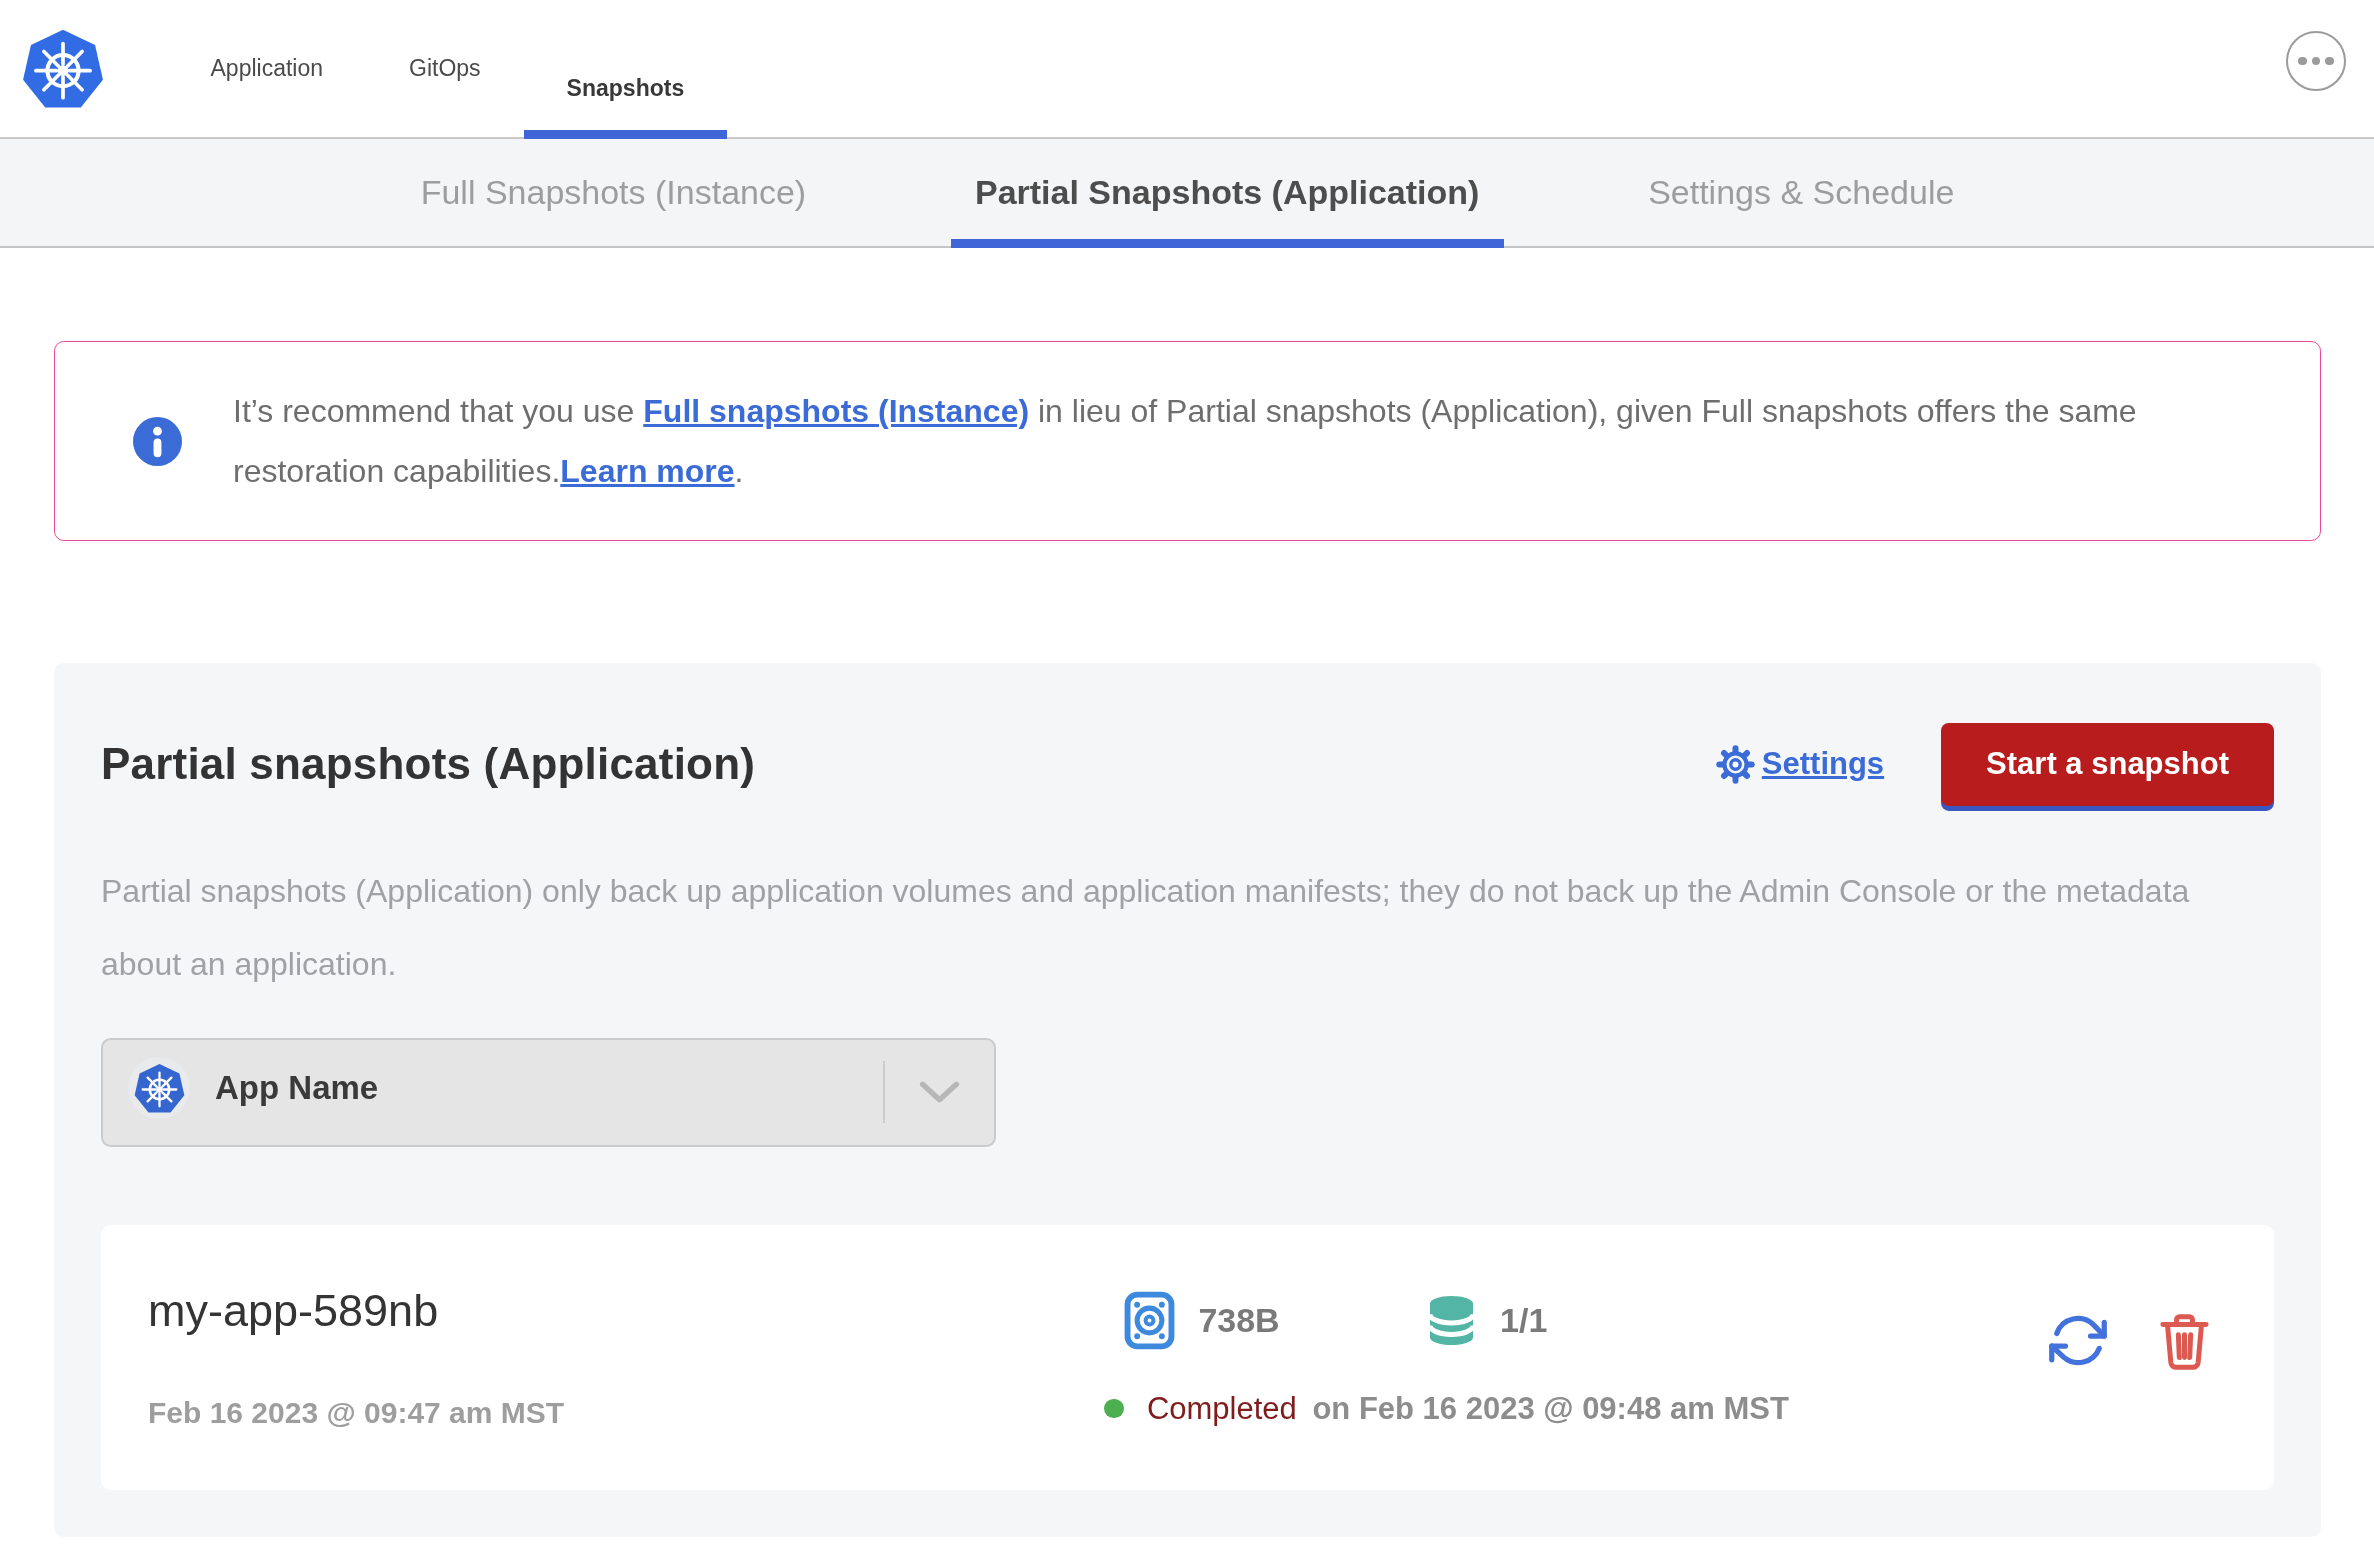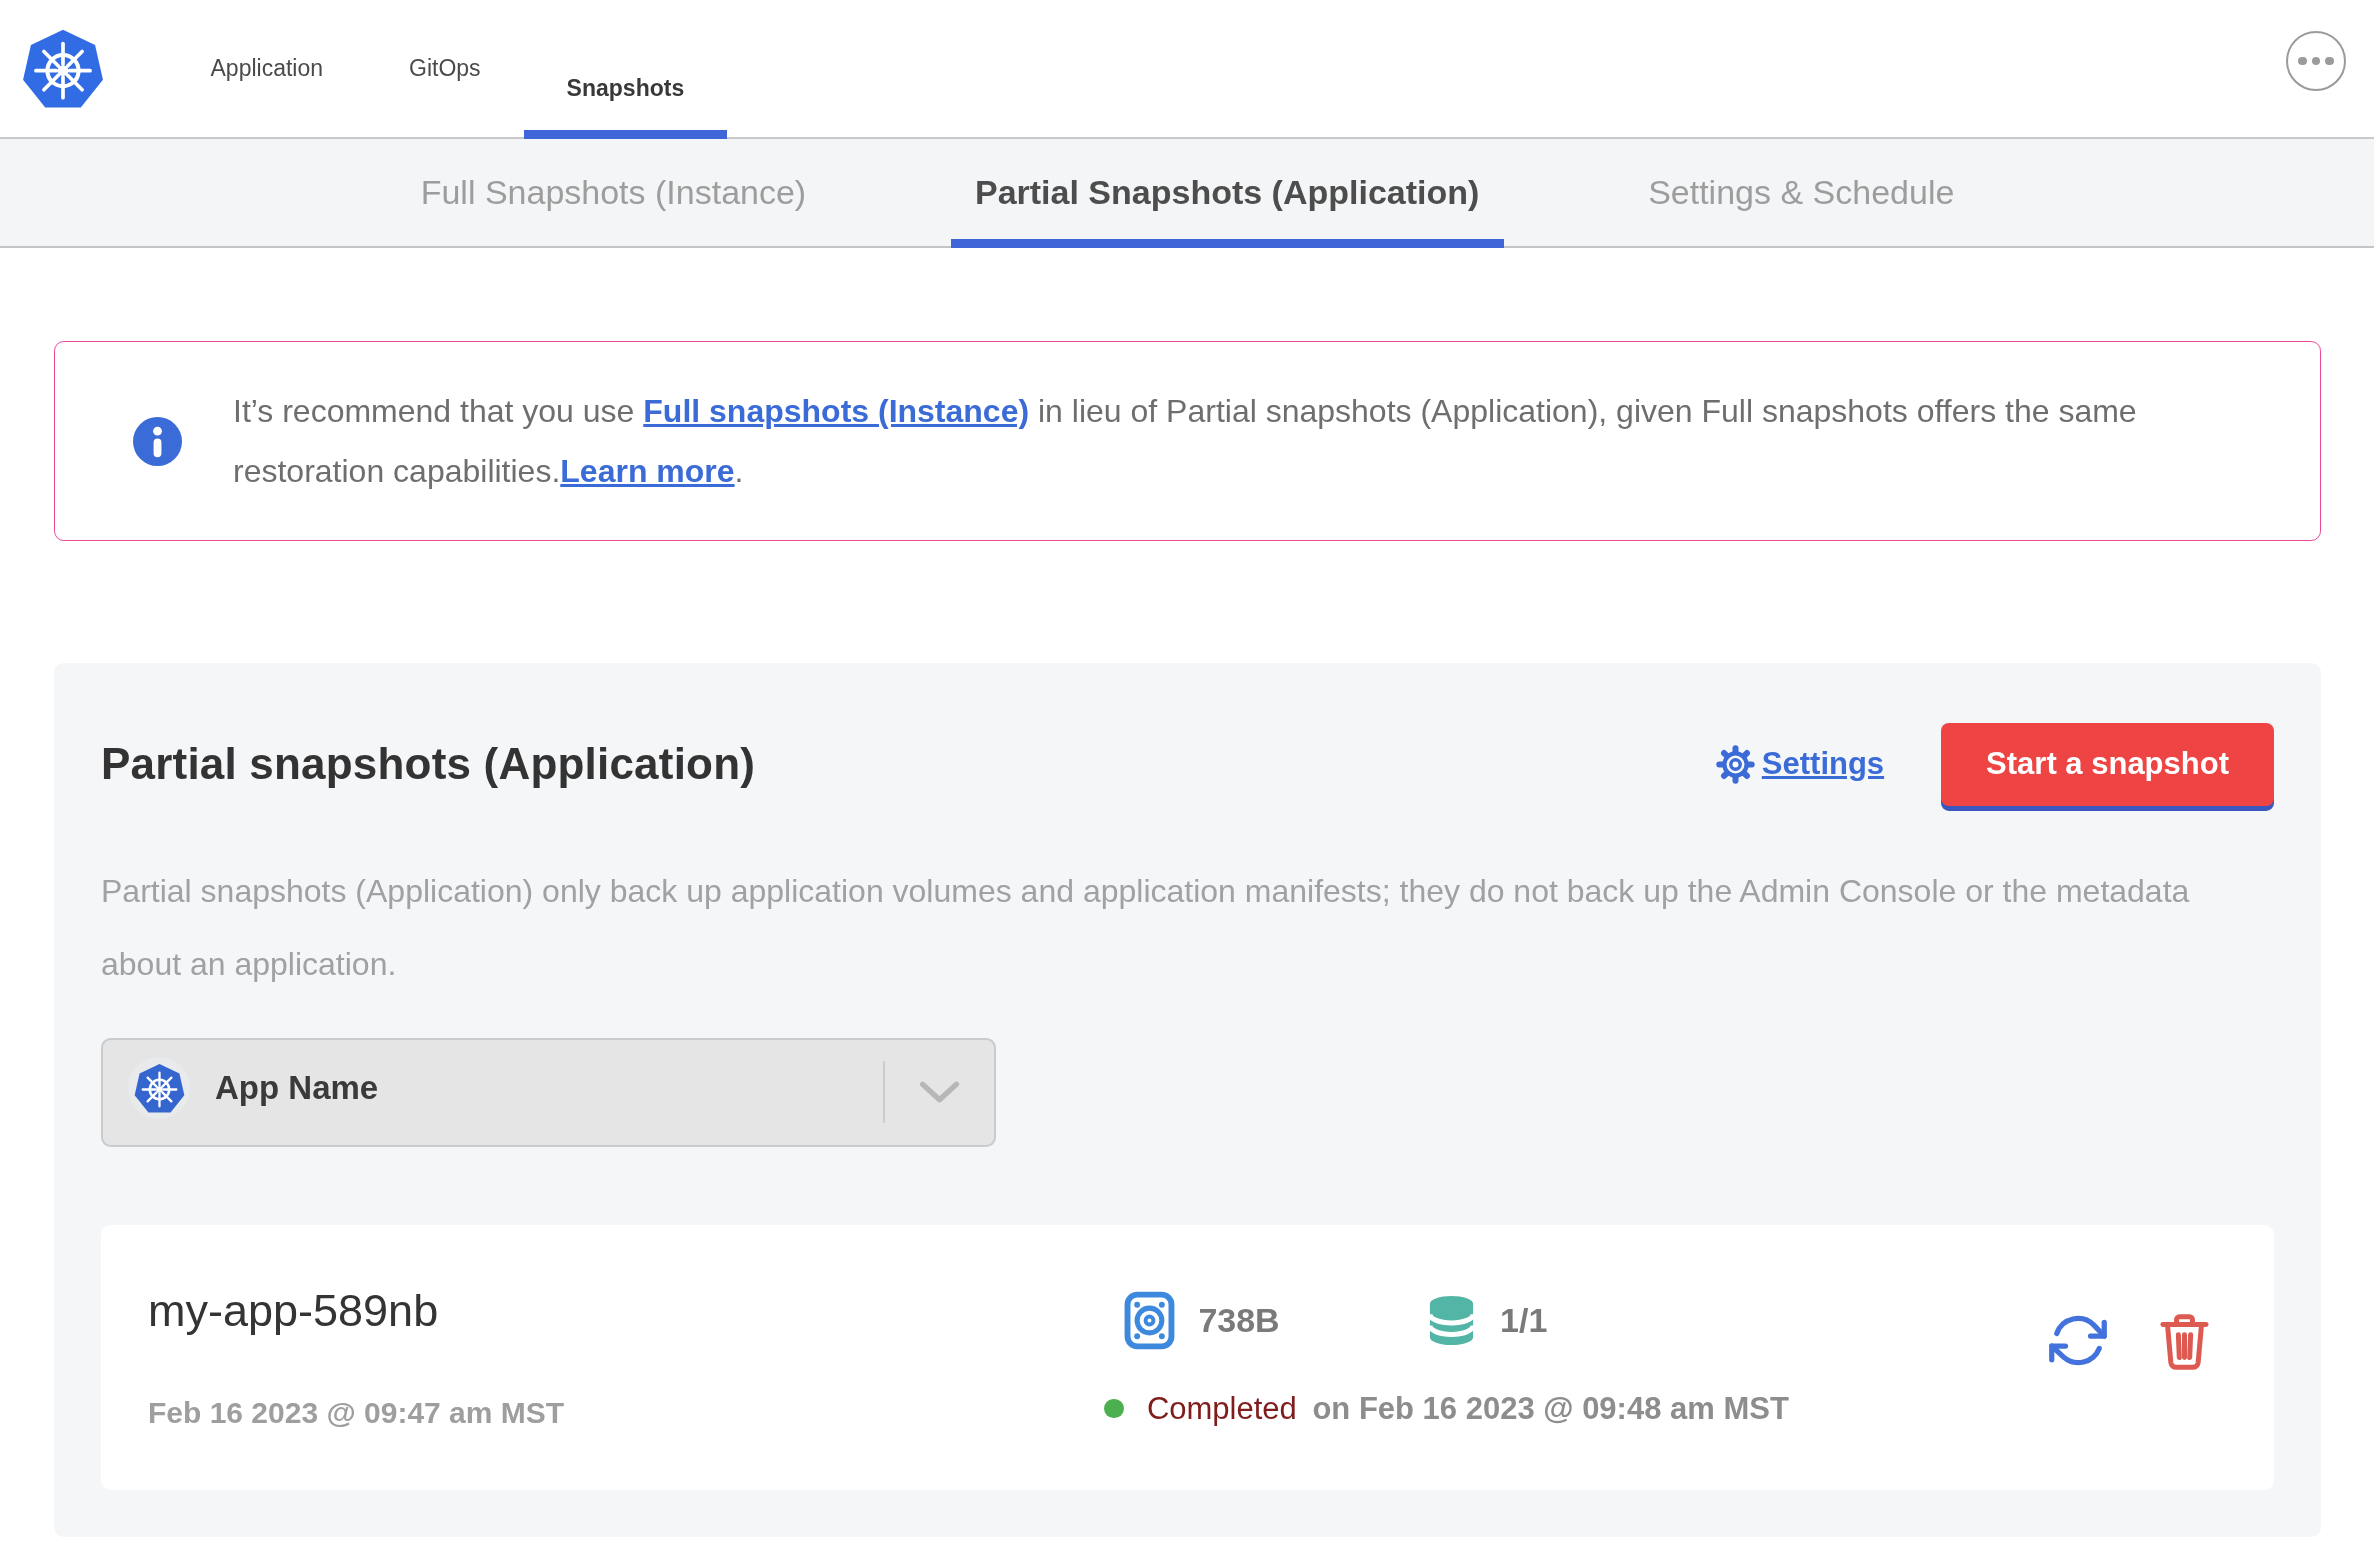--- a/index.html
+++ b/index.html
@@ -28,21 +28,21 @@
   .banner-text { font-size:32px; color:#6e6e6e; line-height:60px; }
   .banner-text a { color:#3b6bd6; font-weight:700; text-decoration:underline; cursor:pointer; }
 
   
   .panel { margin:122px 54px 0; background:#f5f6f8; border-radius:9.8px; padding:60px 47px 47px; }
   .panel-header { display:flex; align-items:center; }
   .panel-title { font-size:44px; font-weight:700; color:#333; flex:1; letter-spacing:0.2px; }
   .settings { display:flex; align-items:center; gap:6px; margin-right:57px; cursor:pointer; }
   .settings svg { width:41px; height:41px; }
   .settings-label { font-size:31px; font-weight:700; color:#3b6bd6; text-decoration:underline; }
-  .start-btn { background:#ef4444; color:#fff; font-size:31px; font-weight:700; padding:23.4px 45px; border:none; border-radius:7.8px; box-shadow:0 4.9px 0 #3a57c0; cursor:pointer; font-family:"Liberation Sans", sans-serif; }
+  .start-btn { background:#b91c1c; color:#fff; font-size:31px; font-weight:700; padding:23.4px 45px; border:none; border-radius:7.8px; box-shadow:0 4.9px 0 #3a57c0; cursor:pointer; font-family:"Liberation Sans", sans-serif; }
   .panel-desc { margin-top:49px; font-size:32px; color:#9fa1a4; line-height:73px; max-width:2146px; }
 
   
   .app-select { margin-top:37px; width:895px; height:109px; background:#e5e5e5; border:2px solid #c9cbcd; border-radius:9.8px; display:flex; align-items:center; padding:0 109px 8px 25px; position:relative; cursor:pointer; }
   .k8s-badge { width:62px; height:62px; border-radius:50%; background:#e9eaeb; display:flex; align-items:center; justify-content:center; flex-shrink:0; }
   .k8s-badge svg { width:51px; height:53px; }
   .app-select-label { margin-left:25px; font-size:33px; font-weight:600; color:#3a3a3a; }
   .select-divider { position:absolute; right:109px; top:21.5px; bottom:21.5px; width:2px; background:#ccc; }
   .select-chevron { position:absolute; right:33px; top:50%; transform:translateY(-50%); width:43px; height:25px; }
 

